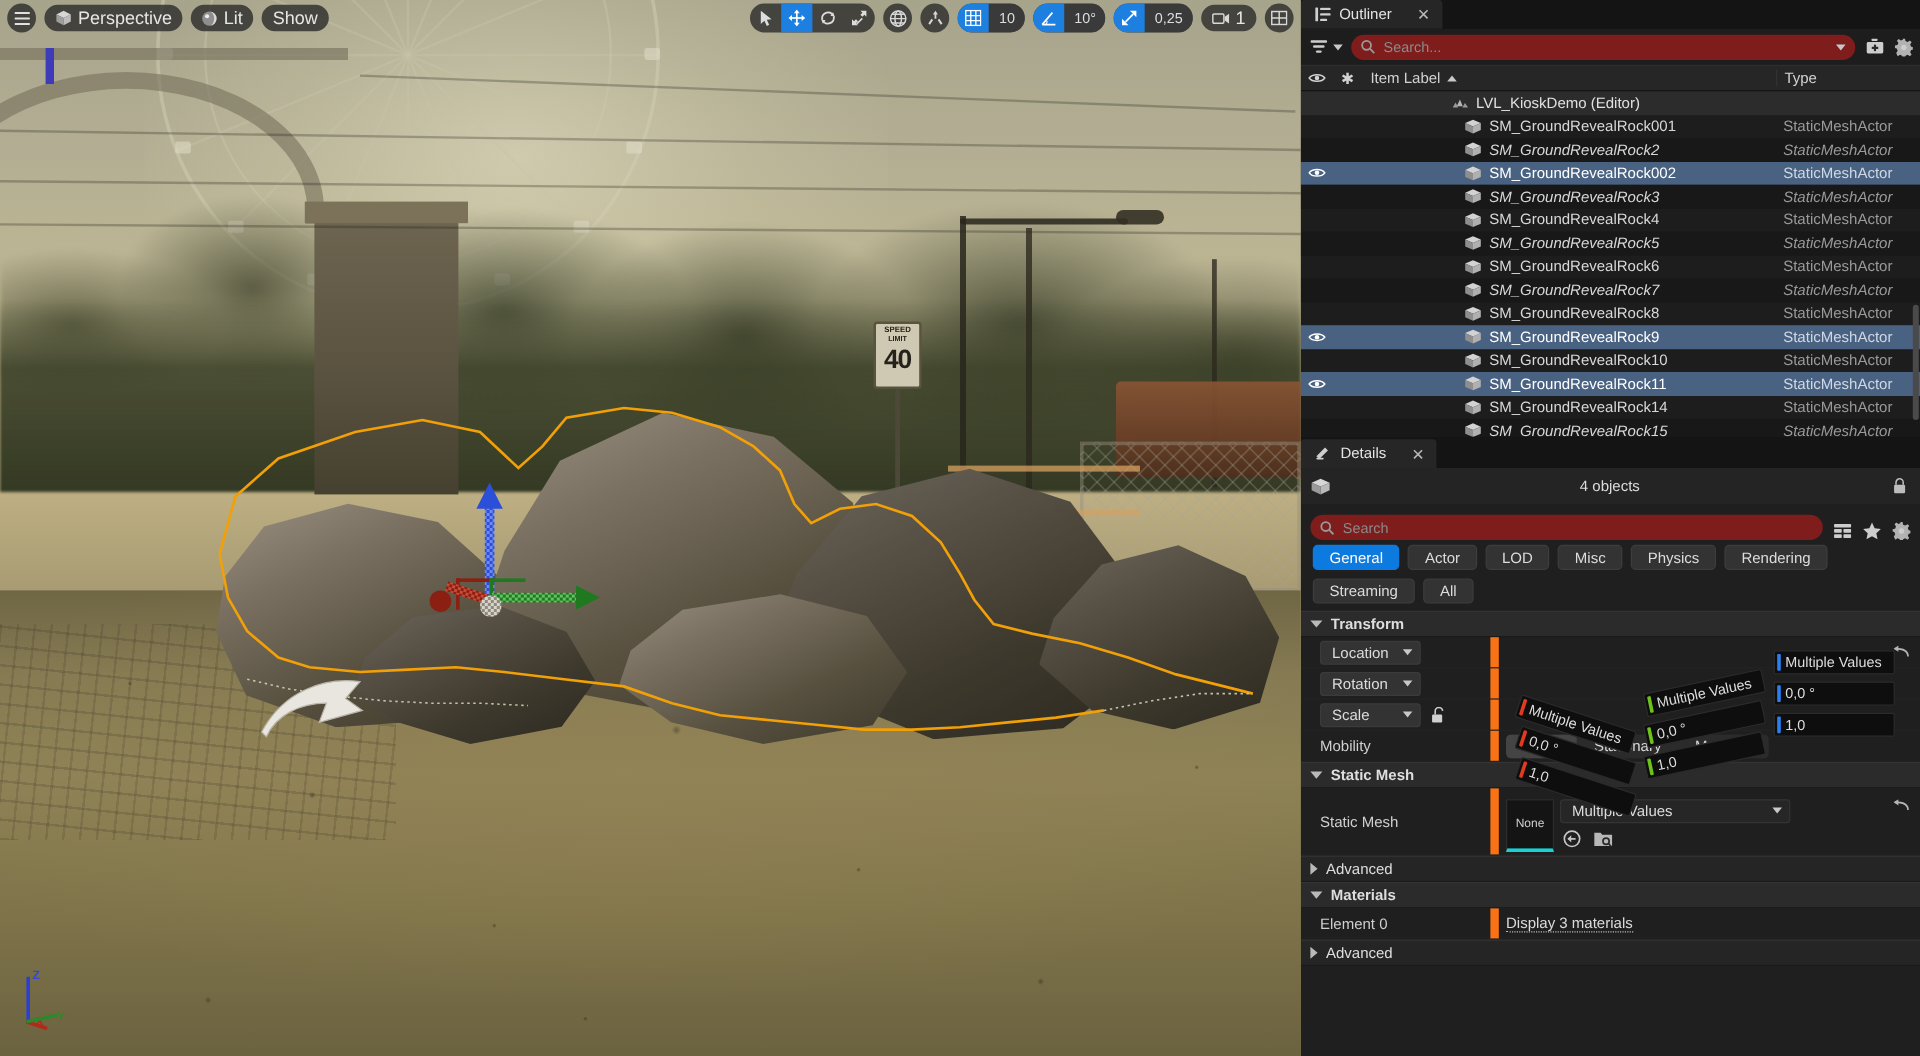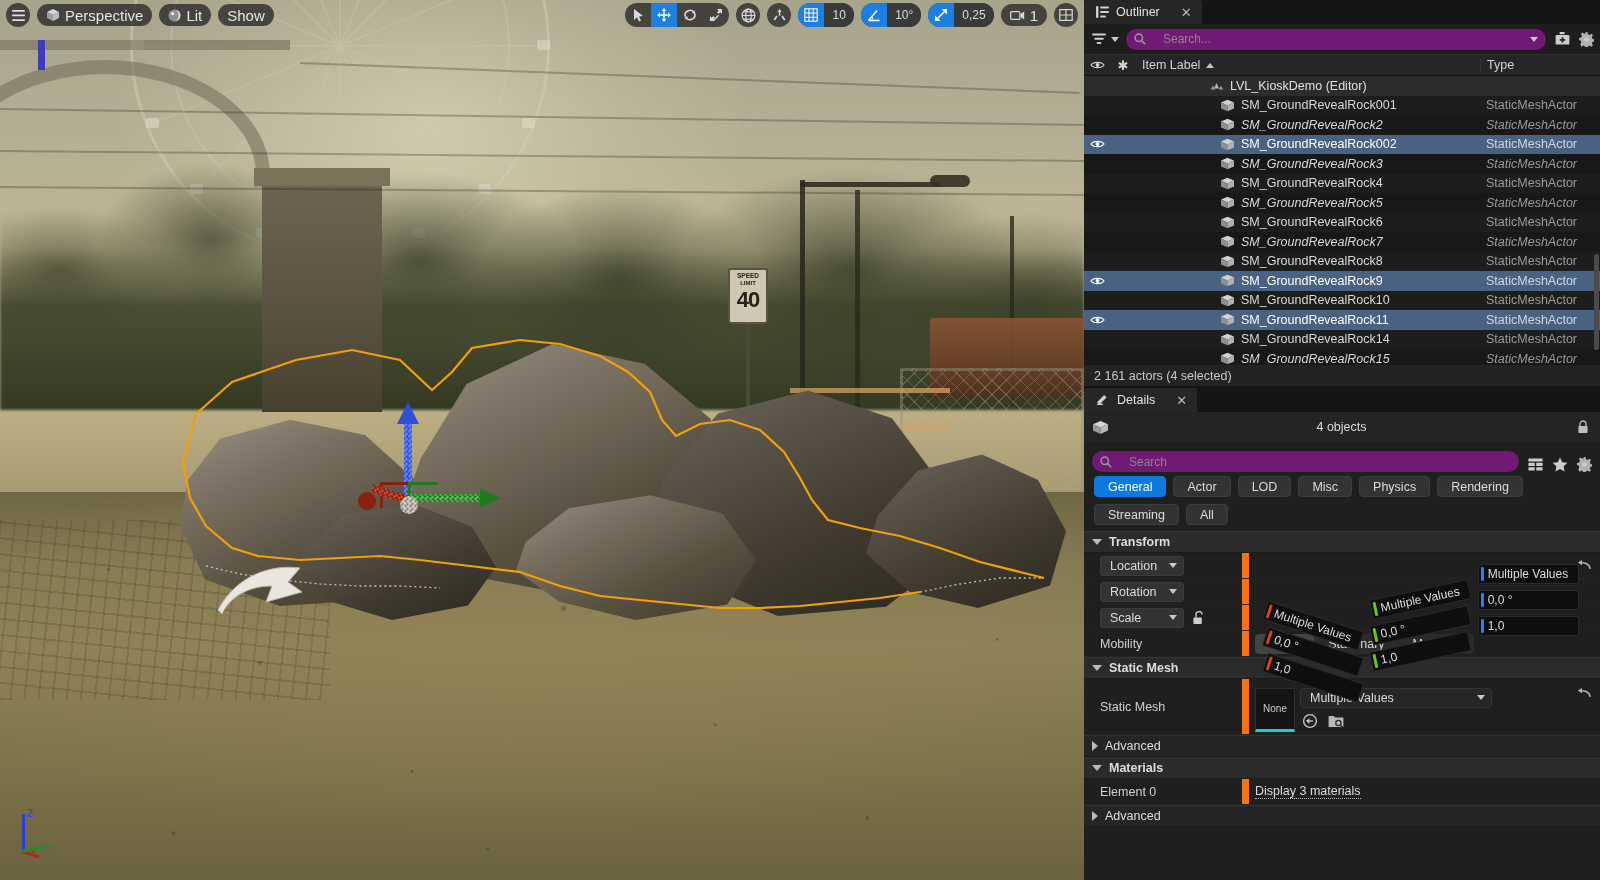--- a/index.html
+++ b/index.html
@@ -289,23 +289,23 @@
     color: #e4e4e4; font-size: 12.5px;
     cursor: pointer;
     border-top-left-radius: 3px; border-top-right-radius: 3px;
   }
   .tab .close { margin-left: 14px; color: #b8b8b8; font-size: 13px; line-height: 1; }
 
   
   #outliner { display: flex; flex-direction: column; background: #1d1d1d; }
   .ol-toolbar { height: 30px; display: flex; align-items: center; gap: 7px; padding: 0 6px 0 8px; background: #1d1d1d; }
   .searchbox {
-    flex: 1; display: flex; align-items: center; gap: 17px;
+    flex: 1; display: flex; align-items: center; gap: 7px;
     height: 21px; padding: 0 8px;
-    background: #701a75; border-radius: 11px;
+    background: #7f1d1d; border-radius: 11px;
     color: #8e8e8e; font-size: 12px;
   }
   .searchbox input {
     flex: 1; background: transparent; border: 0; outline: none;
     color: #dcdcdc; font-size: 12px; font-family: "Liberation Sans", sans-serif;
   }
   .searchbox input::placeholder { color: #8a8a8a; }
   .colhead {
     height: 22px; display: flex; align-items: center;
     background: #262626; color: #d2d2d2; font-size: 12.5px;
@@ -1025,23 +1025,20 @@
                 </svg></span>
               <span>SM_GroundRevealRock15</span>
             </div>
             <div class="r-type">StaticMeshActor</div>
           </div>
         <div class="scrollbar-v">
           <div class="thumb" style="top:178px;height:96px;"></div>
         </div>
       </div>
 
-      <div class="statusbar">
-        <span>2 161 actors (4 selected)</span>
-      </div>
     </div>
 
     <div id="details">
       <div class="tabstrip">
         <div class="tab">
           <span class="ic">
             <svg width="14" height="12" viewBox="0 0 14 12">
                 <g fill="#cfcfcf">
               <path d="M0 9.6 L7.2 2.4 L9.6 4.8 L2.4 12 Z" transform="translate(1,-1.4)"></path>
               <rect x="1" y="9.4" width="6" height="1.5" rx=".6"></rect>

